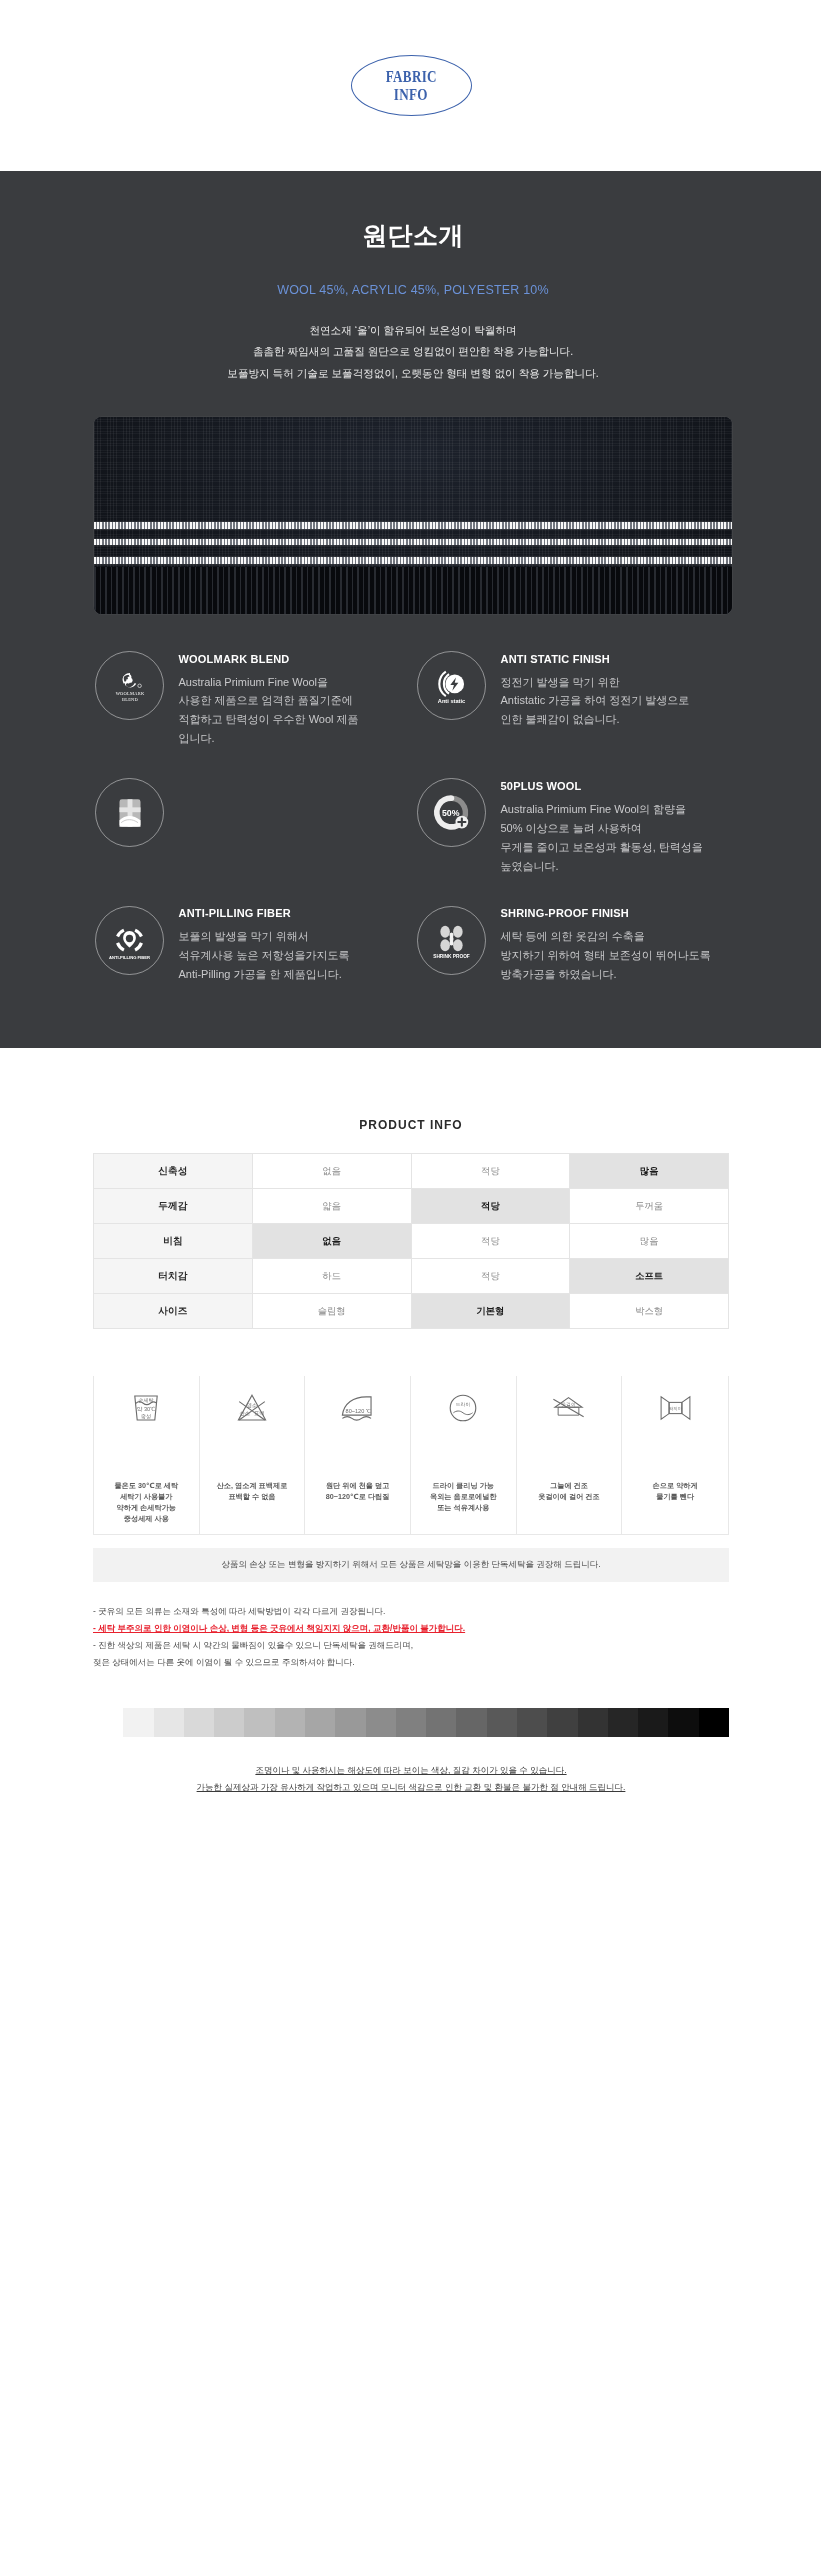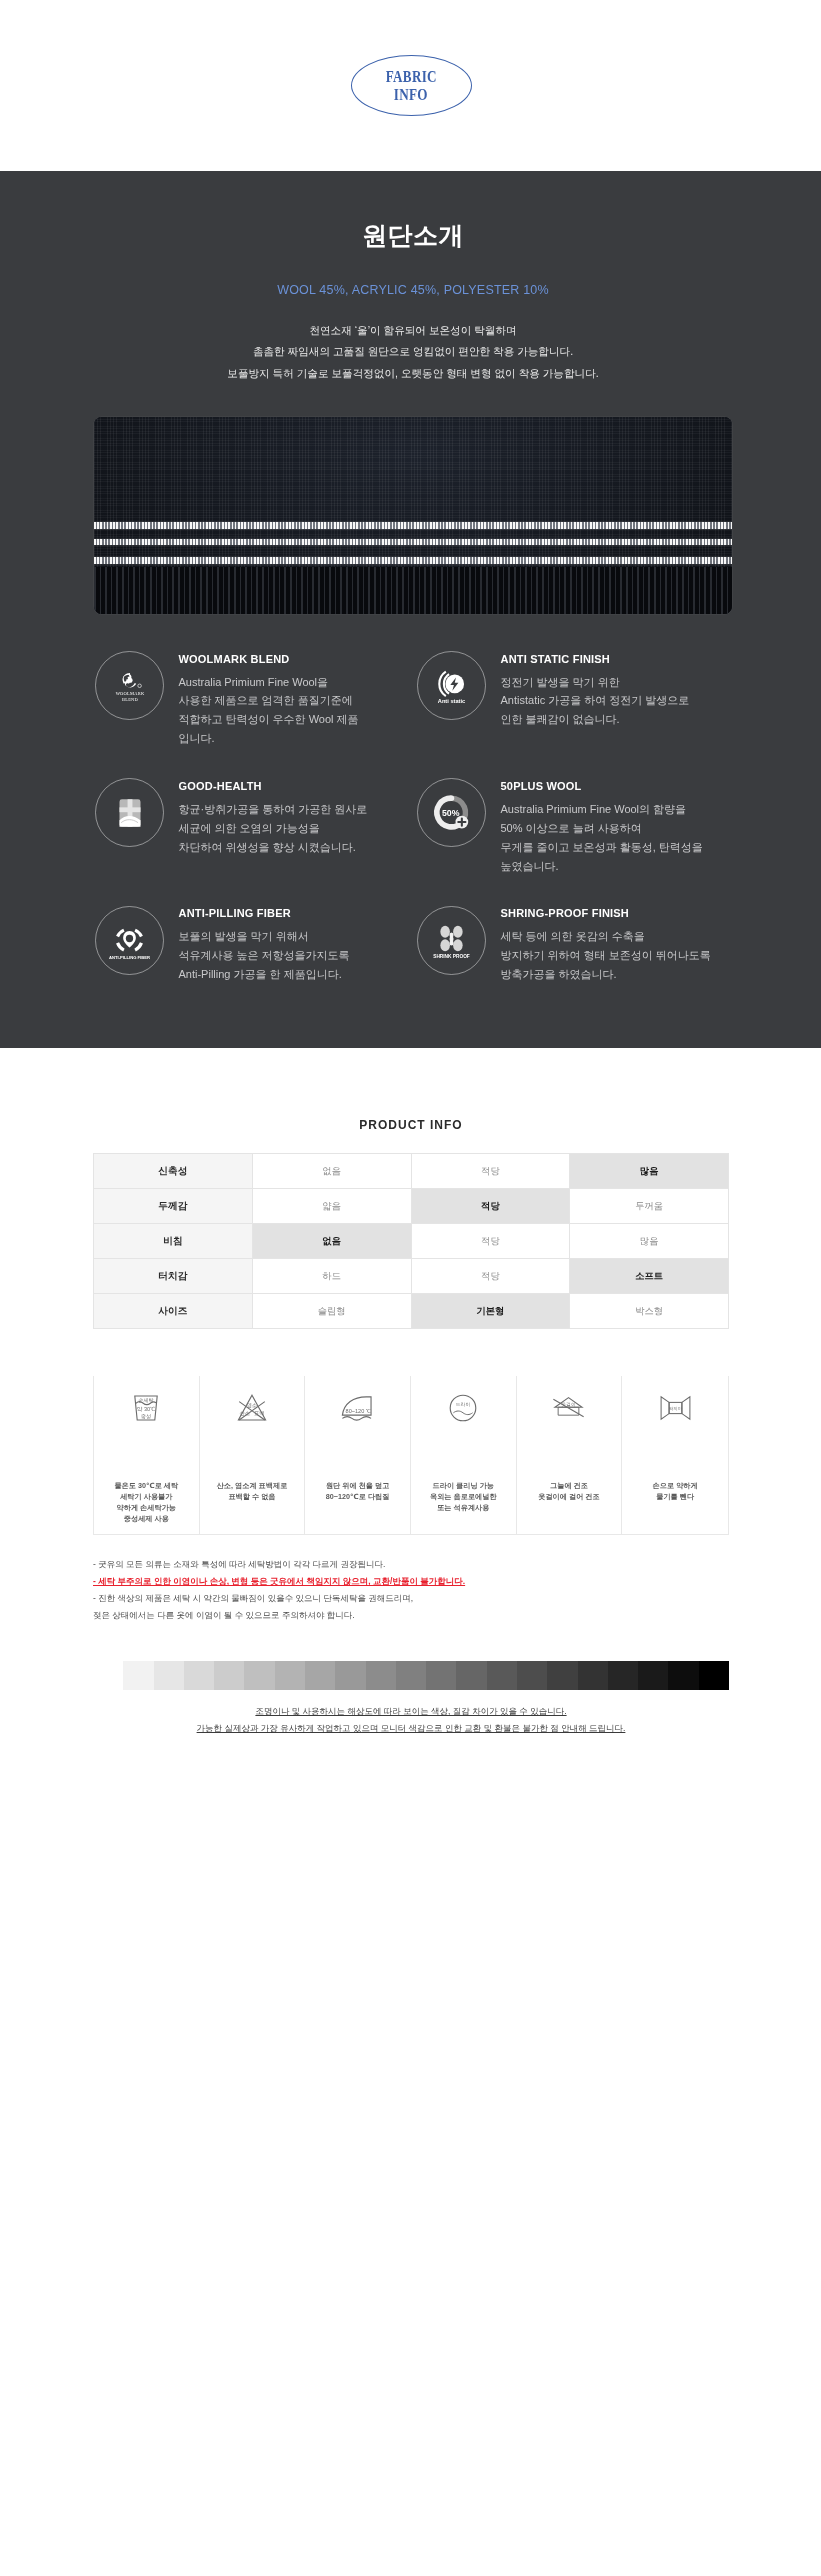--- a/index.html
+++ b/index.html
@@ -180,21 +180,21 @@
     list-style: none; font-size: 8.5px; line-height: 2.0; color: #4A4A4A;
     padding-left: 6.4px; text-indent: -6.4px;
   }
   .notes li.red { color: #E8212E; text-decoration: underline; font-weight: 700; }
 
   
   .colorbar-wrap { width: 636px; margin: 37px auto 0 auto; }
   .colorbar { display: flex; height: 29px; }
   .colorbar i { flex: 1; display: block; }
   .footer-note {
-    width: 636px; margin: 13px auto 0 auto; text-align: center;
+    width: 636px; margin: 25px auto 0 auto; text-align: center;
     font-size: 8.5px; line-height: 1.95; color: #3A3A3A;
   }
   .footer-note div { text-decoration: underline; white-space: nowrap; }
   .tail { height: 37px; }
 </style>
 </head>
 <body>
 
 <div class="page">
 
@@ -276,28 +276,20 @@
 
       <div class="feature">
         <div class="feature-icon">
           <svg width="42" height="42" viewBox="0 0 52 52" aria-hidden="true">
             <rect x="13" y="9" width="26" height="34" rx="3" fill="#B8B8B8"></rect>
             <rect x="23" y="9" width="6" height="34" fill="#E4E4E4"></rect>
             <rect x="13" y="19" width="26" height="6" fill="#E4E4E4"></rect>
             <path d="M13 35c7-7 17-7 26 0v8H13z" fill="#ffffff"></path>
             <path d="M15 38c6-5 14-5 21 0" fill="none" stroke="#C9C9C9" stroke-width="1.2"></path>
           </svg>
-        </div>
-        <div class="feature-body">
-          <div class="feature-title">GOOD-HEALTH</div>
-          <div class="feature-text">
-            <div>항균·방취가공을 통하여 가공한 원사로</div>
-            <div>세균에 의한 오염의 가능성을</div>
-            <div>차단하여 위생성을 향상 시켰습니다.</div>
-          </div>
         </div>
       </div>
 
       <div class="feature">
         <div class="feature-icon">
           <svg width="43" height="43" viewBox="0 0 54 54" aria-hidden="true">
             <path d="M27 9 a18 18 0 0 1 13 30" fill="none" stroke="#8C8C8C" stroke-width="7" stroke-linecap="round"></path>
             <path d="M40 39 a18 18 0 1 1 -13 -30" fill="none" stroke="#EDEDED" stroke-width="7" stroke-linecap="round"></path>
             <text x="26" y="31" text-anchor="middle" font-family="Liberation Sans, sans-serif" font-size="11" font-weight="bold" fill="#fff">50%</text>
             <circle cx="40" cy="39" r="8" fill="#EFEFEF"></circle>
@@ -500,20 +492,21 @@
             </svg>
           </div>
           <div class="wash-label">
             <div>손으로 약하게</div>
             <div>물기를 뺀다</div>
           </div>
         </div>
 
       </div>
 
+      <div class="wash-note">상품의 손상 또는 변형을 방지하기 위해서 모든 상품은 세탁망을 이용한 단독세탁을 권장해 드립니다.</div>
     </div>
 
     <ul class="notes">
       <li>- 굿유의 모든 의류는 소재와 특성에 따라 세탁방법이 각각 다르게 권장됩니다.</li>
       <li class="red">- 세탁 부주의로 인한 이염이나 손상, 변형 등은 굿유에서 책임지지 않으며, 교환/반품이 불가합니다.</li>
       <li>- 진한 색상의 제품은 세탁 시 약간의 물빠짐이 있을수 있으니 단독세탁을 권해드리며,</li>
       <li>  젖은 상태에서는 다른 옷에 이염이 될 수 있으므로 주의하셔야 합니다.</li>
     </ul>
 
     <div class="colorbar-wrap">

